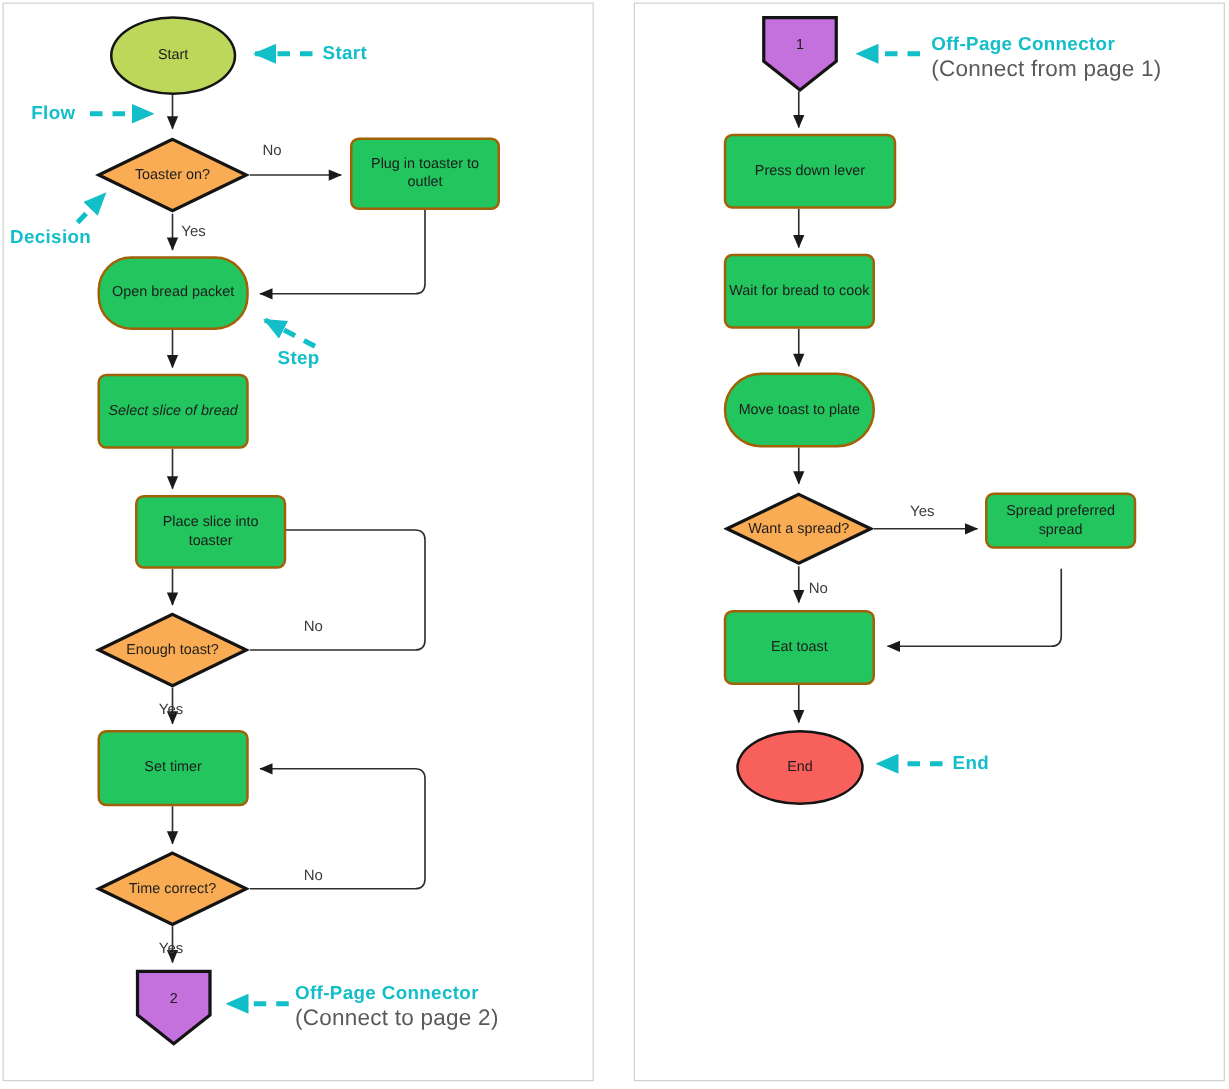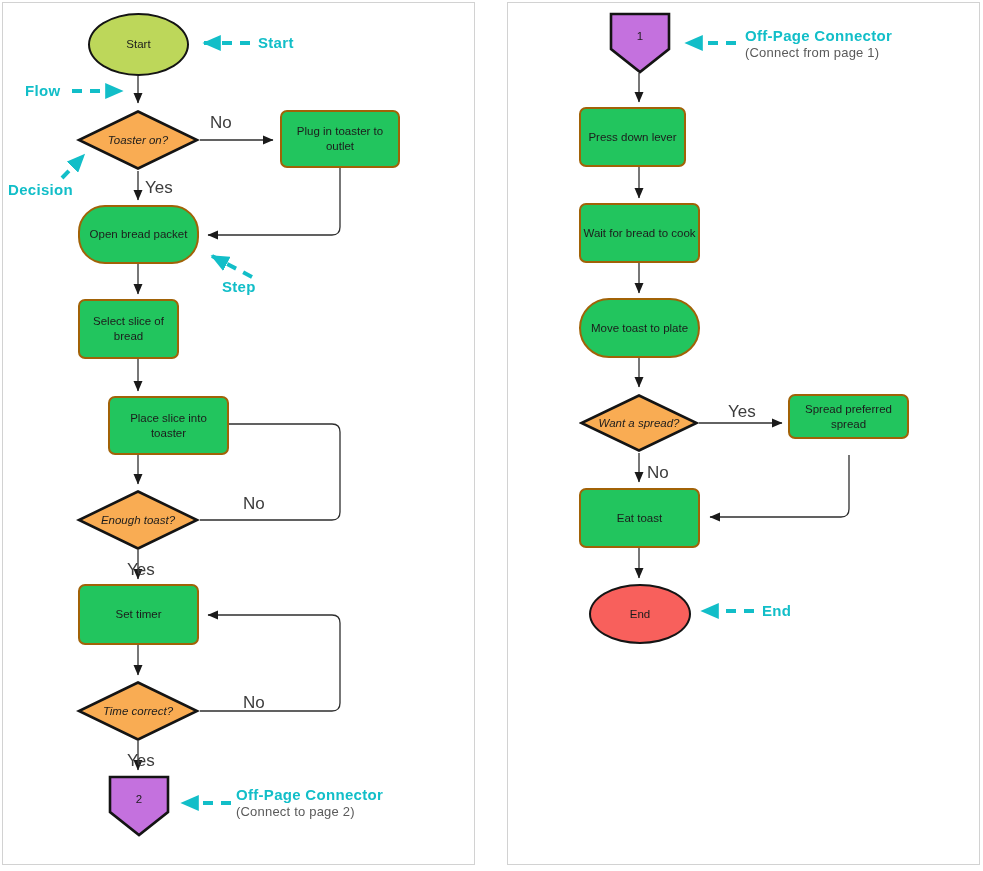--- a/index.html
+++ b/index.html
@@ -10,29 +10,29 @@
   #panel-2{left:507px;}
 
   #connector-layer{position:absolute;left:0;top:0;width:983px;height:871px;z-index:1;pointer-events:none;}
 
   .node{position:absolute;display:flex;align-items:center;justify-content:center;text-align:center;
         font-size:11.5px;color:#1c1c1c;line-height:1.3;z-index:2;box-sizing:border-box;}
   .rect{background:#22c55e;border:2px solid #a16207;border-radius:7px;padding:0 2px;}
   .ellipse{border:2px solid #141414;border-radius:50%;}
   .ellipse.start{background:#BDD75A;}
   .ellipse.end{background:#F8605C;}
-  .diamond{background:transparent;font-style:italic;}
+  .diamond{background:transparent;}
   .diamond svg,.pentagon svg{position:absolute;left:0;top:0;}
   .diamond .lbl{position:relative;z-index:1;}
   .pentagon .lbl{position:relative;z-index:1;margin-top:-14px;}
 
-  .edge-label{position:absolute;font-size:17px;color:#3c3c3c;z-index:2;}
+  .edge-label{position:absolute;font-size:12px;color:#3c3c3c;z-index:2;}
 
   .anno{position:absolute;z-index:2;color:#12BEC8;font-weight:bold;font-size:15px;letter-spacing:.3px;}
-  .anno-sub{color:#5a5a5a;font-weight:normal;font-size:13px;letter-spacing:.2px;margin-top:1px;}
+  .anno-sub{color:#5a5a5a;font-weight:normal;font-size:18px;letter-spacing:.2px;margin-top:1px;}
 </style>
 </head>
 <body>
 
 <div class="panel" id="panel-1"></div>
 <div class="panel" id="panel-2"></div>
 
 <svg id="connector-layer" viewBox="0 0 983 871">
   <defs>
     <marker id="arrow-black" markerUnits="userSpaceOnUse" markerWidth="12" markerHeight="10" refX="10.5" refY="5" orient="auto">
@@ -92,21 +92,21 @@
 </div>
 
 <div class="node rect" style="left:280px;top:110px;width:120px;height:58px;">
   <span class="lbl">Plug in toaster to outlet</span>
 </div>
 
 <div class="node rect" style="left:78px;top:205px;width:121px;height:59px;border-radius:27px;">
   <span class="lbl">Open bread packet</span>
 </div>
 
-<div class="node rect" style="left:78px;top:299px;width:101px;height:60px;">
+<div class="node rect" style="left:78px;top:299px;width:121px;height:60px;font-style:italic;">
   <span class="lbl">Select slice of bread</span>
 </div>
 
 <div class="node rect" style="left:78px;top:396px;width:121px;height:59px;margin-left:30px;">
   <span class="lbl">Place slice into toaster</span>
 </div>
 
 <div class="node diamond" style="left:76px;top:489px;width:124px;height:62px;">
   <svg width="124" height="62">
       <polygon points="62,2.5 121,31 62,59.5 3,31" fill="#F9AC53" stroke="#141414" stroke-width="2.6"></polygon>
@@ -148,21 +148,21 @@
   <div class="anno-sub">(Connect to page 2)</div>
 </div>
 
 <div class="node pentagon" style="left:609px;top:12px;width:62px;height:62px;">
   <svg width="62" height="62">
       <polygon points="2,2 60,2 60,37 31,60 2,37" fill="#C471DE" stroke="#141414" stroke-width="2.6"></polygon>
     </svg>
   <span class="lbl">1</span>
 </div>
 
-<div class="node rect" style="left:579px;top:107px;width:107px;height:60px;">
+<div class="node rect" style="left:579px;top:107px;width:138px;height:60px;">
   <span class="lbl">Press down lever</span>
 </div>
 
 <div class="node rect" style="left:579px;top:203px;width:121px;height:60px;">
   <span class="lbl">Wait for bread to cook</span>
 </div>
 
 <div class="node rect" style="left:579px;top:298px;width:121px;height:60px;border-radius:30px;">
   <span class="lbl">Move toast to plate</span>
 </div>

